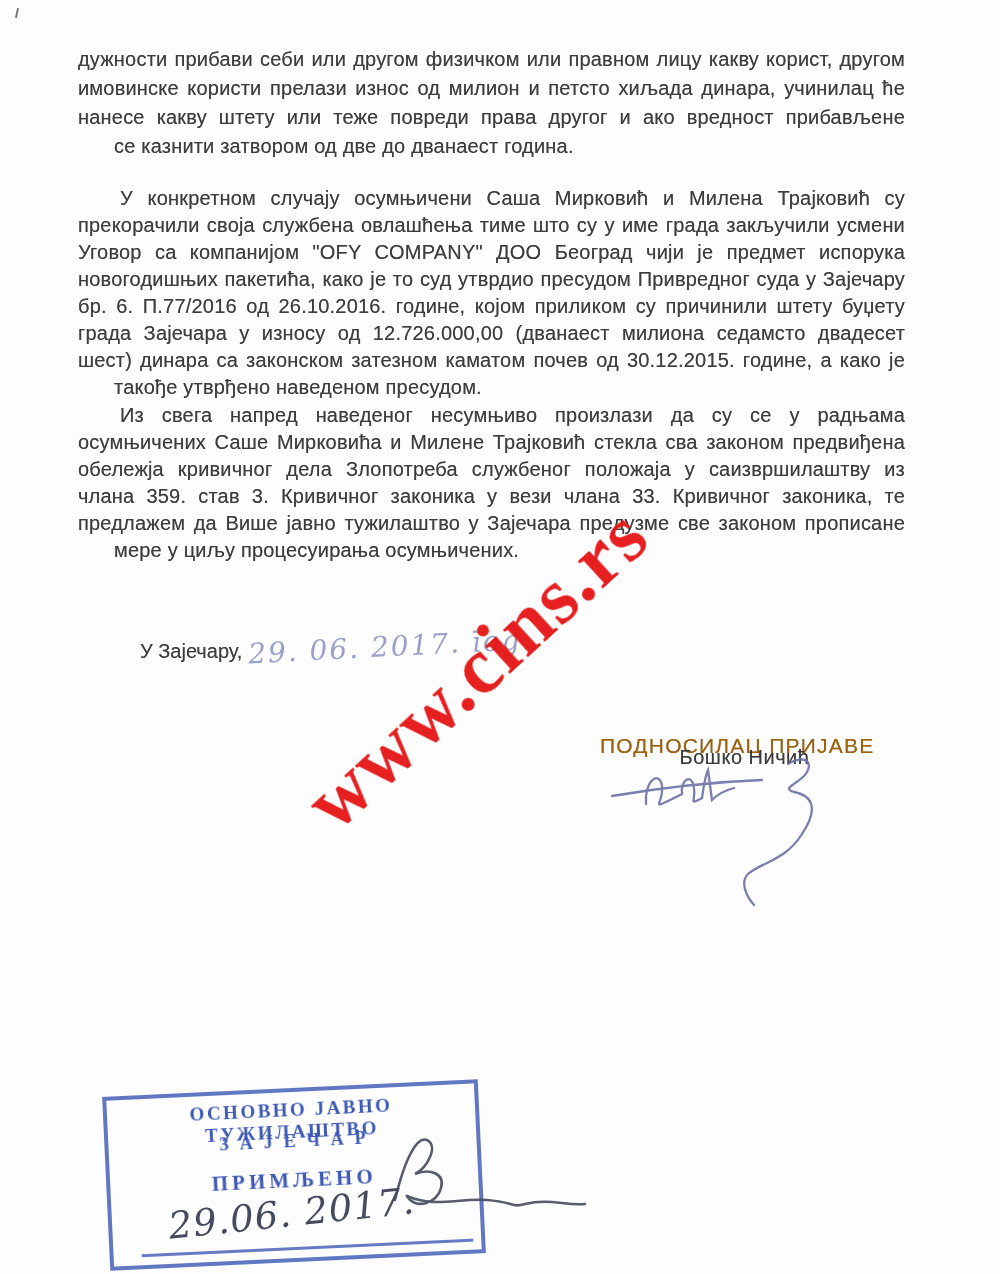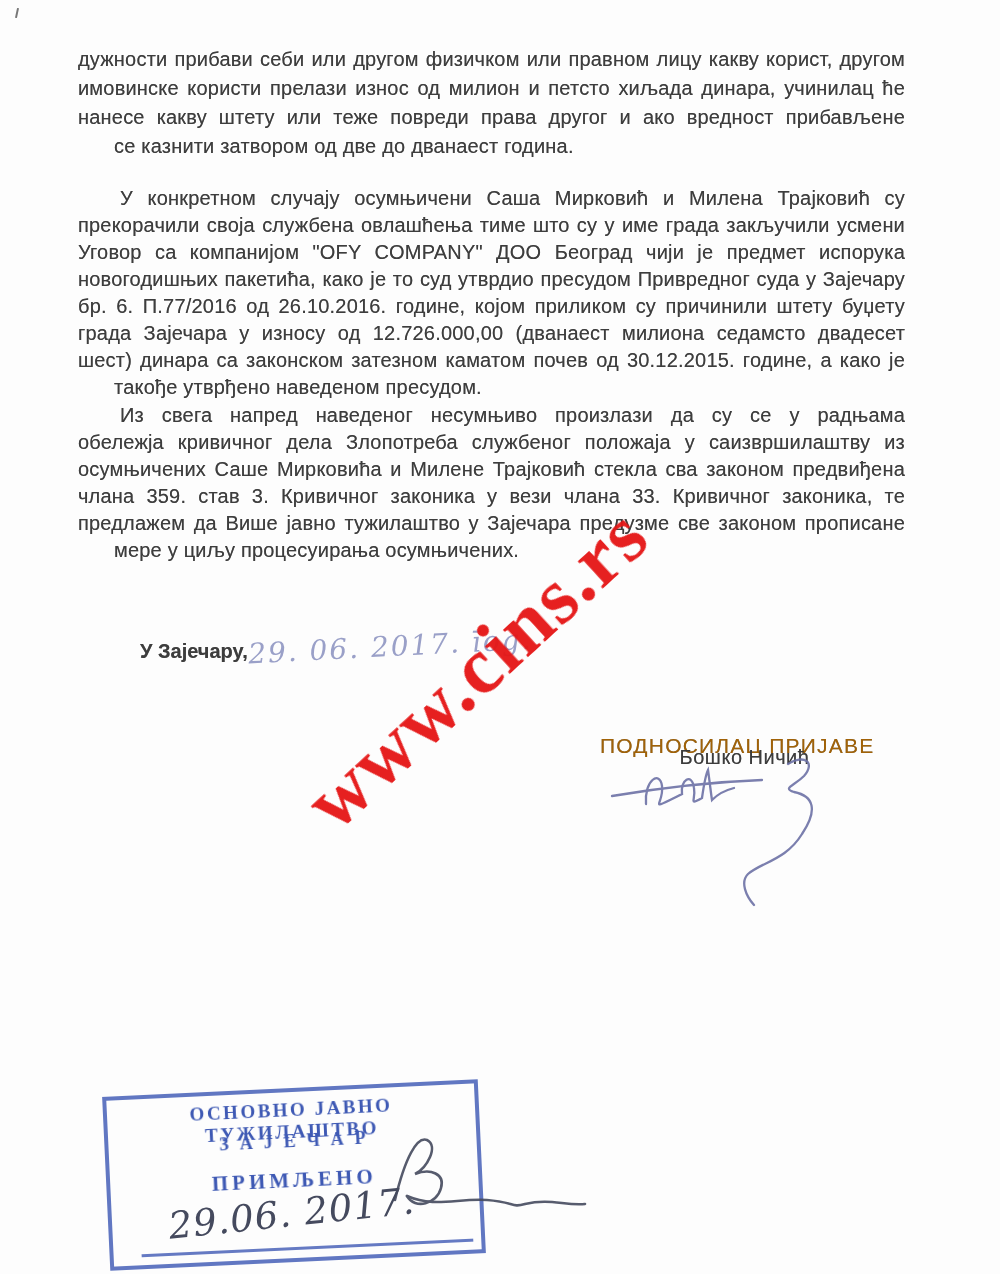--- a/index.html
+++ b/index.html
@@ -23,21 +23,21 @@
     text-align:justify;text-align-last:justify;
     white-space:normal;
   }
   .p1 .jline{height:29px;line-height:29px;}
   .p2 .jline,.p3 .jline{height:27px;line-height:27px;}
   .jline.last{text-align-last:left;margin-left:36px;}
   .indent .jline:first-child{padding-left:42px;}
   
   .dateline{
     position:absolute;left:140px;top:640px;
-    color:#3d3d3d;font-size:20px;font-weight:bold;
+    color:#3d3d3d;font-size:20px;font-weight:normal;
     text-shadow:0 0 0.6px rgba(70,70,70,0.6);
   }
   .hand-date{
     position:absolute;left:248px;top:630px;
     color:#9aa0c8;font-size:28px;font-style:italic;
     font-family:"DejaVu Serif", serif;
     letter-spacing:2px;transform:rotate(-3deg);
   }
   
   .submitter-title{
@@ -111,22 +111,22 @@
       <div class="jline">Уговор са компанијом "OFY COMPANY" ДОО Београд чији је предмет испорука</div>
       <div class="jline">новогодишњих пакетића, како је то суд утврдио пресудом Привредног суда у Зајечару</div>
       <div class="jline">бр. 6. П.77/2016 од 26.10.2016. године, којом приликом су причинили штету буџету</div>
       <div class="jline">града Зајечара у износу од 12.726.000,00 (дванаест милиона седамсто двадесет</div>
       <div class="jline">шест) динара са законском затезном каматом почев од 30.12.2015. године, а како је</div>
       <div class="jline last">такође утврђено наведеном пресудом.</div>
     </div>
 
   <div class="para p3 indent">
       <div class="jline">Из свега напред наведеног несумњиво произлази да су се у радњама</div>
+      <div class="jline">осумњичених Саше Мирковића и Милене Трајковић стекла сва законом предвиђена</div>
       <div class="jline">обележја кривичног дела Злопотреба службеног положаја у саизвршилаштву из</div>
-      <div class="jline">осумњичених Саше Мирковића и Милене Трајковић стекла сва законом предвиђена</div>
       <div class="jline">члана 359. став 3. Кривичног законика у вези члана 33. Кривичног законика, те</div>
       <div class="jline">предлажем да Више јавно тужилаштво у Зајечара предузме све законом прописане</div>
       <div class="jline last">мере у циљу процесуирања осумњичених.</div>
     </div>
 
   <div class="dateline">У Зајечару,</div>
   <div class="hand-date">29. 06. 2017. год.</div>
 
   <div class="watermark">www.cins.rs</div>
 

